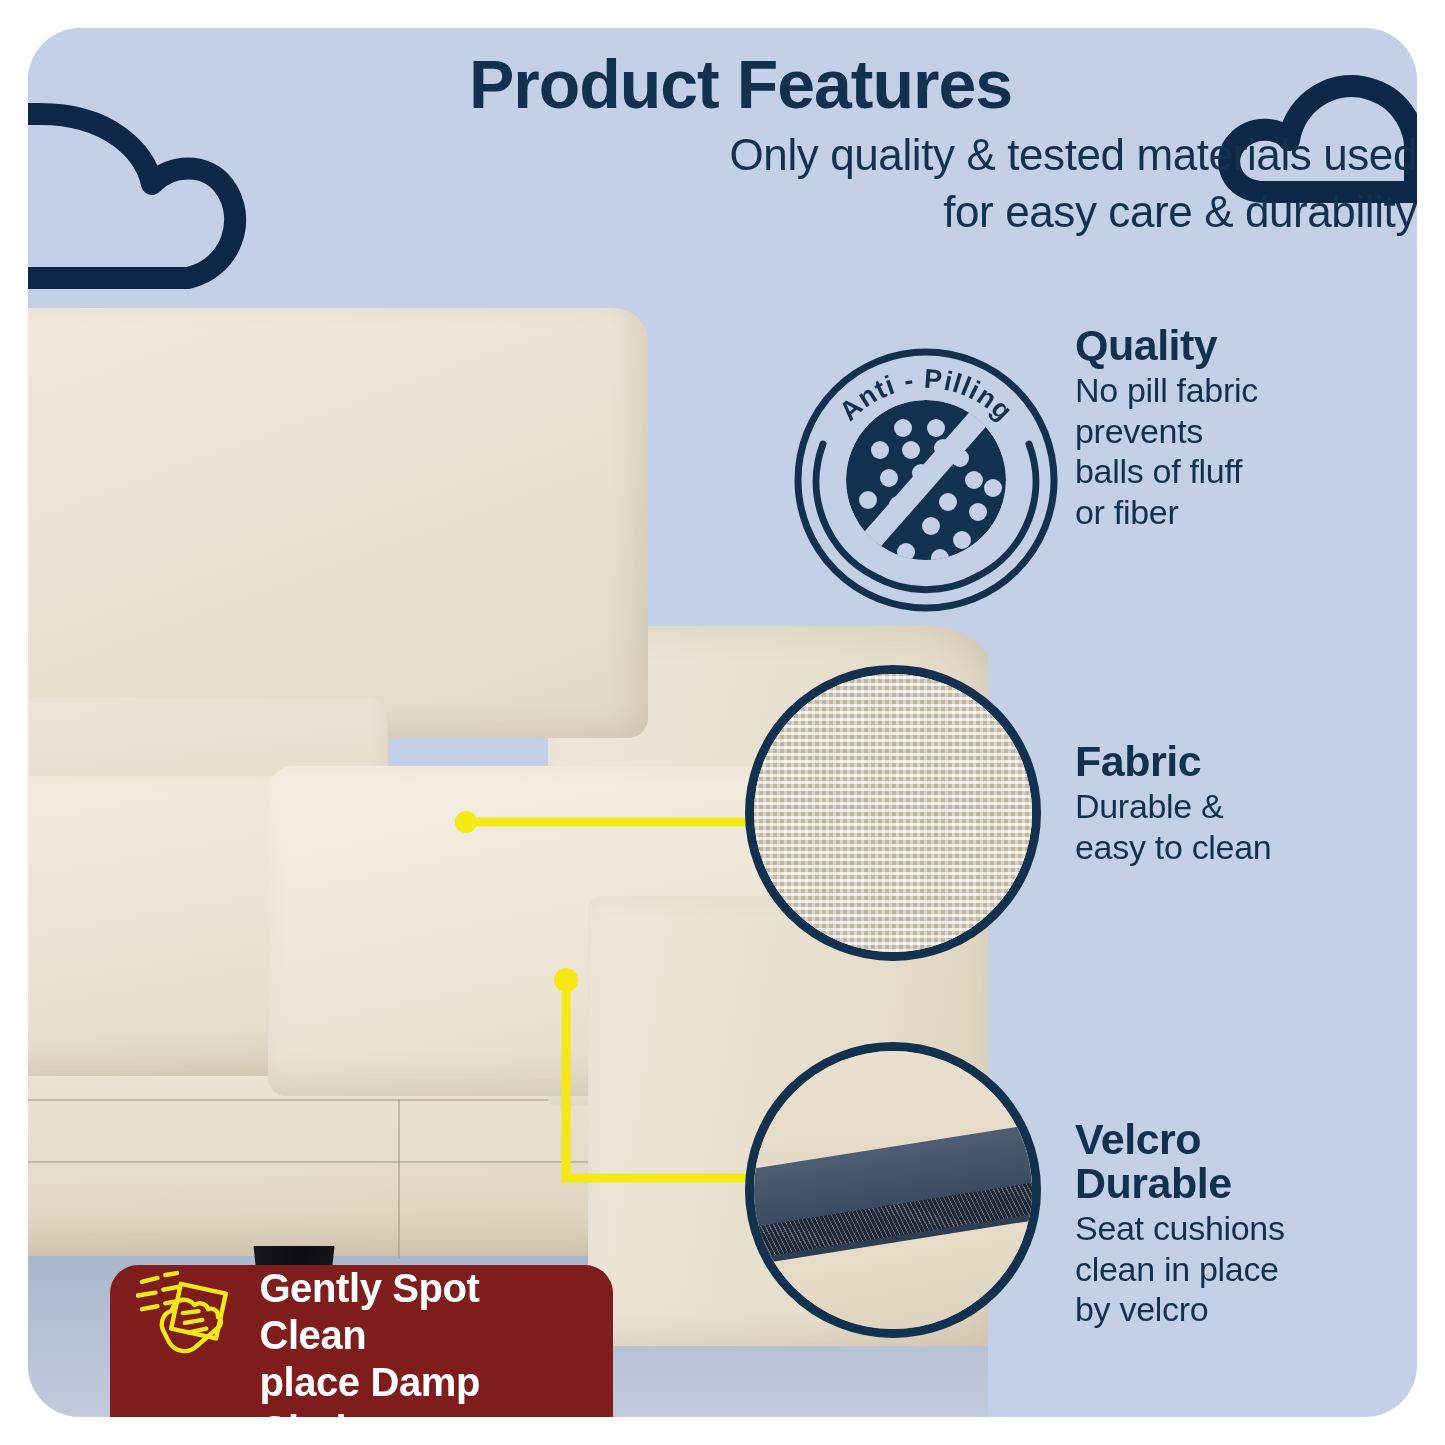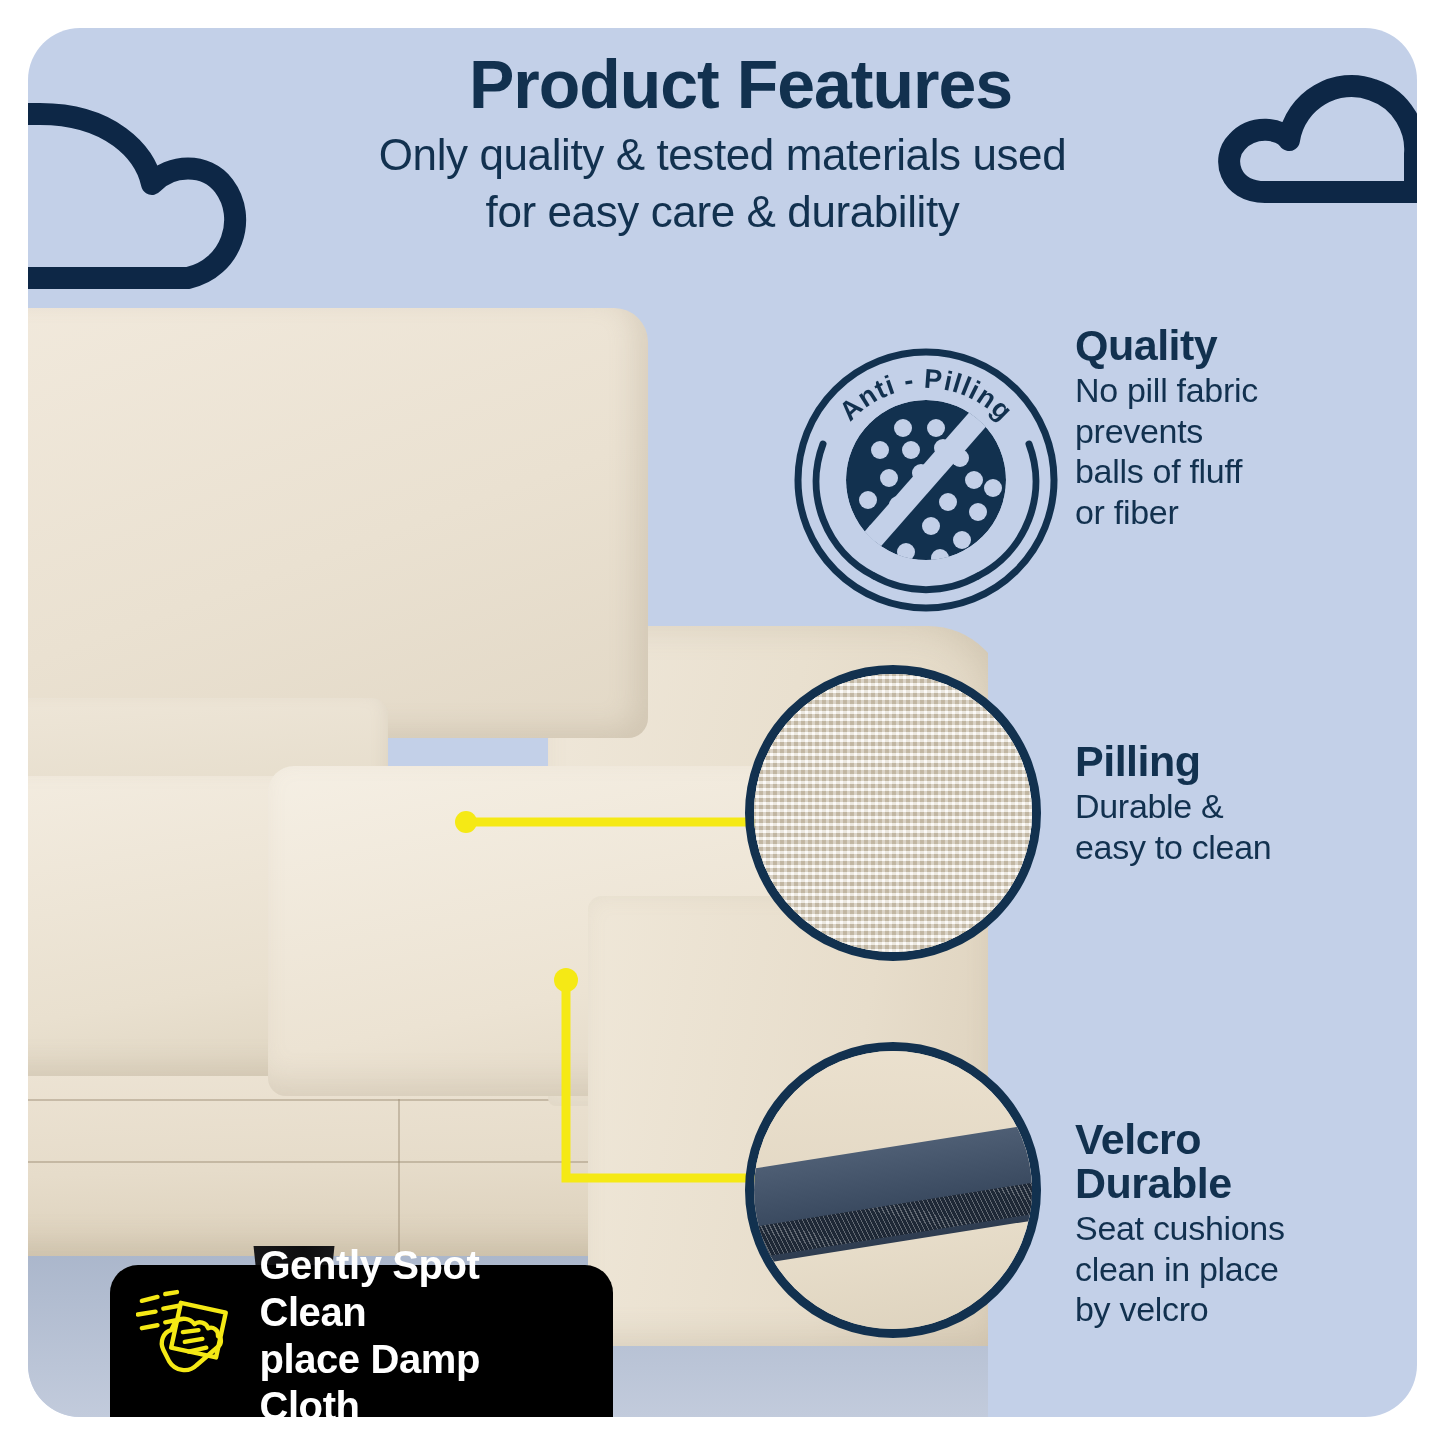--- a/index.html
+++ b/index.html
@@ -141,29 +141,29 @@
   #text-quality { top:296px; }
   #text-fabric  { top:712px; }
   #text-velcro  { top:1090px; }
 
   
   #header { position:absolute; left:0; top:20px; width:100%; text-align:center; color:#12314f; }
   #header-title {
     font-size:68px; font-weight:bold; letter-spacing:-1px; line-height:1.06;margin-left:36px;
   }
   #header-sub {
-    font-size:44px; line-height:1.30; letter-spacing:-0.4px; margin-top:6px;
+    font-size:44px; line-height:1.30; letter-spacing:-0.4px; margin-top:6px;text-align:right;
   }
 
   
   #spot-clean {
     position:absolute; left:82px; bottom:0px; width:503px; height:152px;
-    background:#000000;
+    background:#7f1d1d;
     border-radius:28px 28px 0 0;
-    display:flex; align-items:center; gap:18px;
+    display:flex; align-items:flex-start; gap:18px;
     padding:0 24px 10px 26px;
   }
   #spot-clean-text {
     color:#ffffff; font-size:40px; font-weight:bold;
     line-height:1.18; letter-spacing:-0.4px;
   }
 </style>
 </head>
 <body>
 
@@ -285,21 +285,21 @@
     <div class="feature-title">Quality</div>
     <div class="feature-desc">
       <div>No pill fabric</div>
       <div>prevents</div>
       <div>balls of fluff</div>
       <div>or fiber</div>
     </div>
   </div>
 
   <div class="feature-text" id="text-fabric">
-    <div class="feature-title">Pilling</div>
+    <div class="feature-title">Fabric</div>
     <div class="feature-desc">
       <div>Durable &amp;</div>
       <div>easy to clean</div>
     </div>
   </div>
 
   <div class="feature-text" id="text-velcro">
     <div class="feature-title">
       <div>Velcro</div>
       <div>Durable</div>

